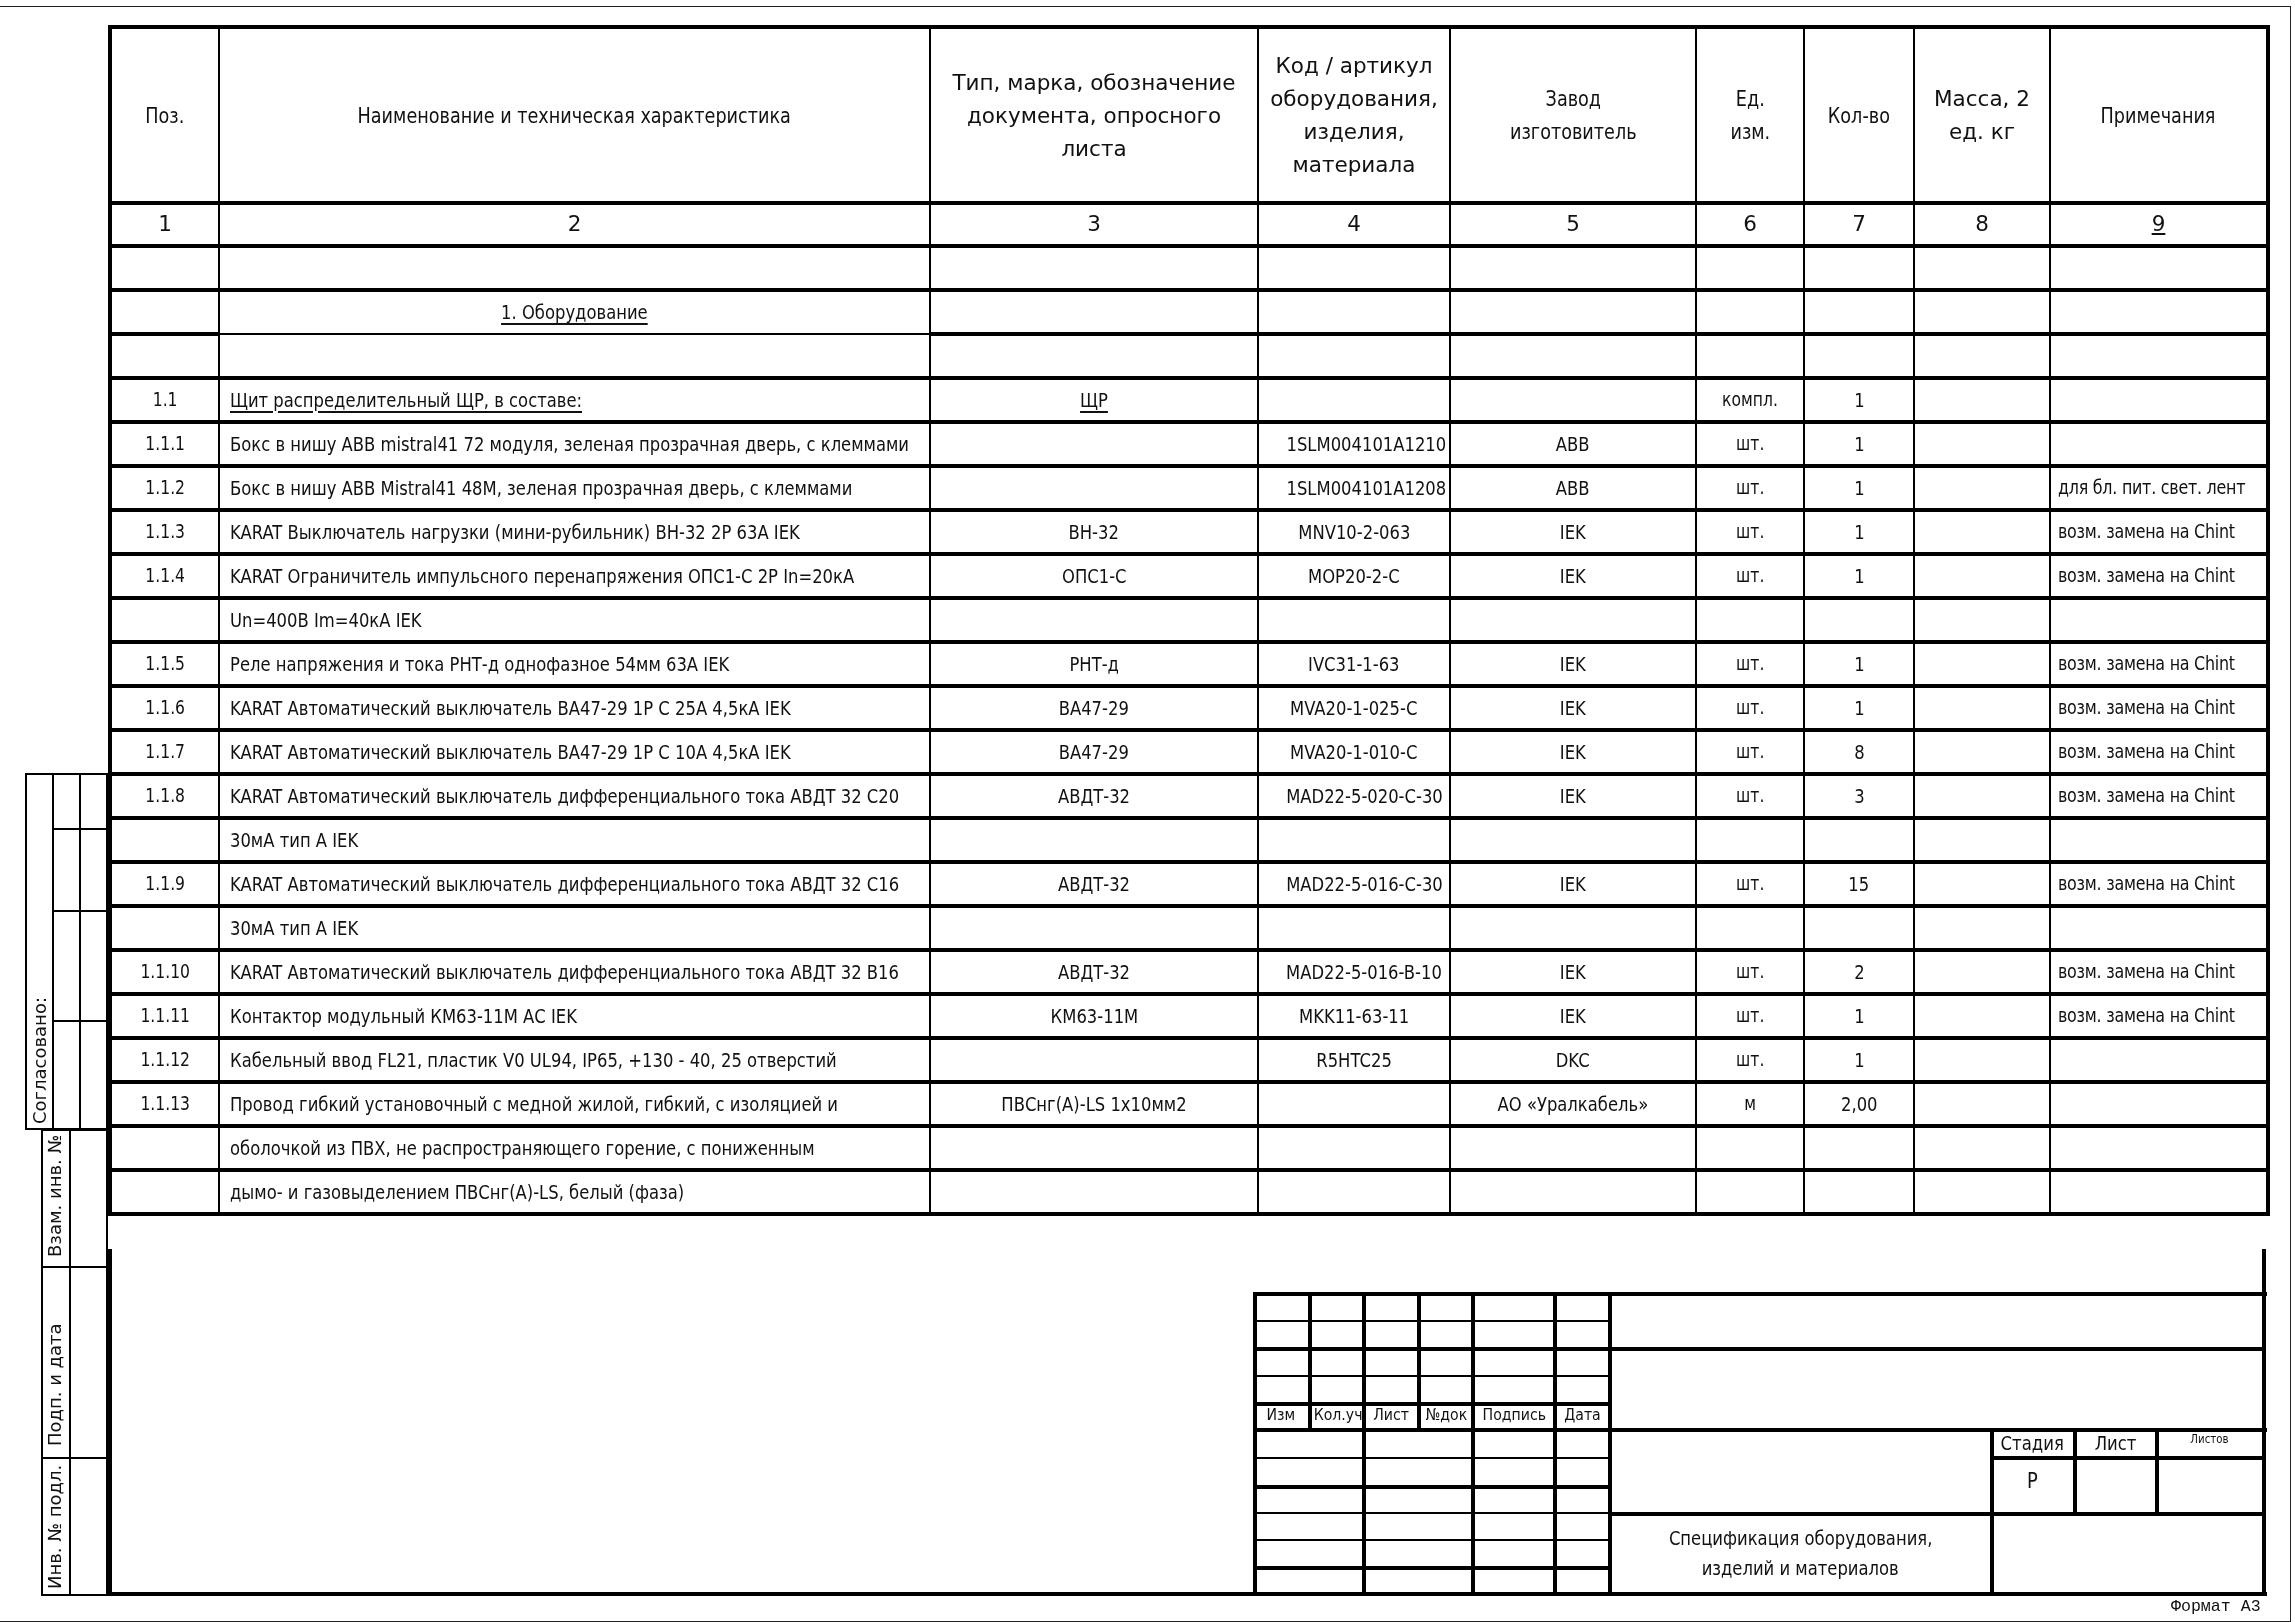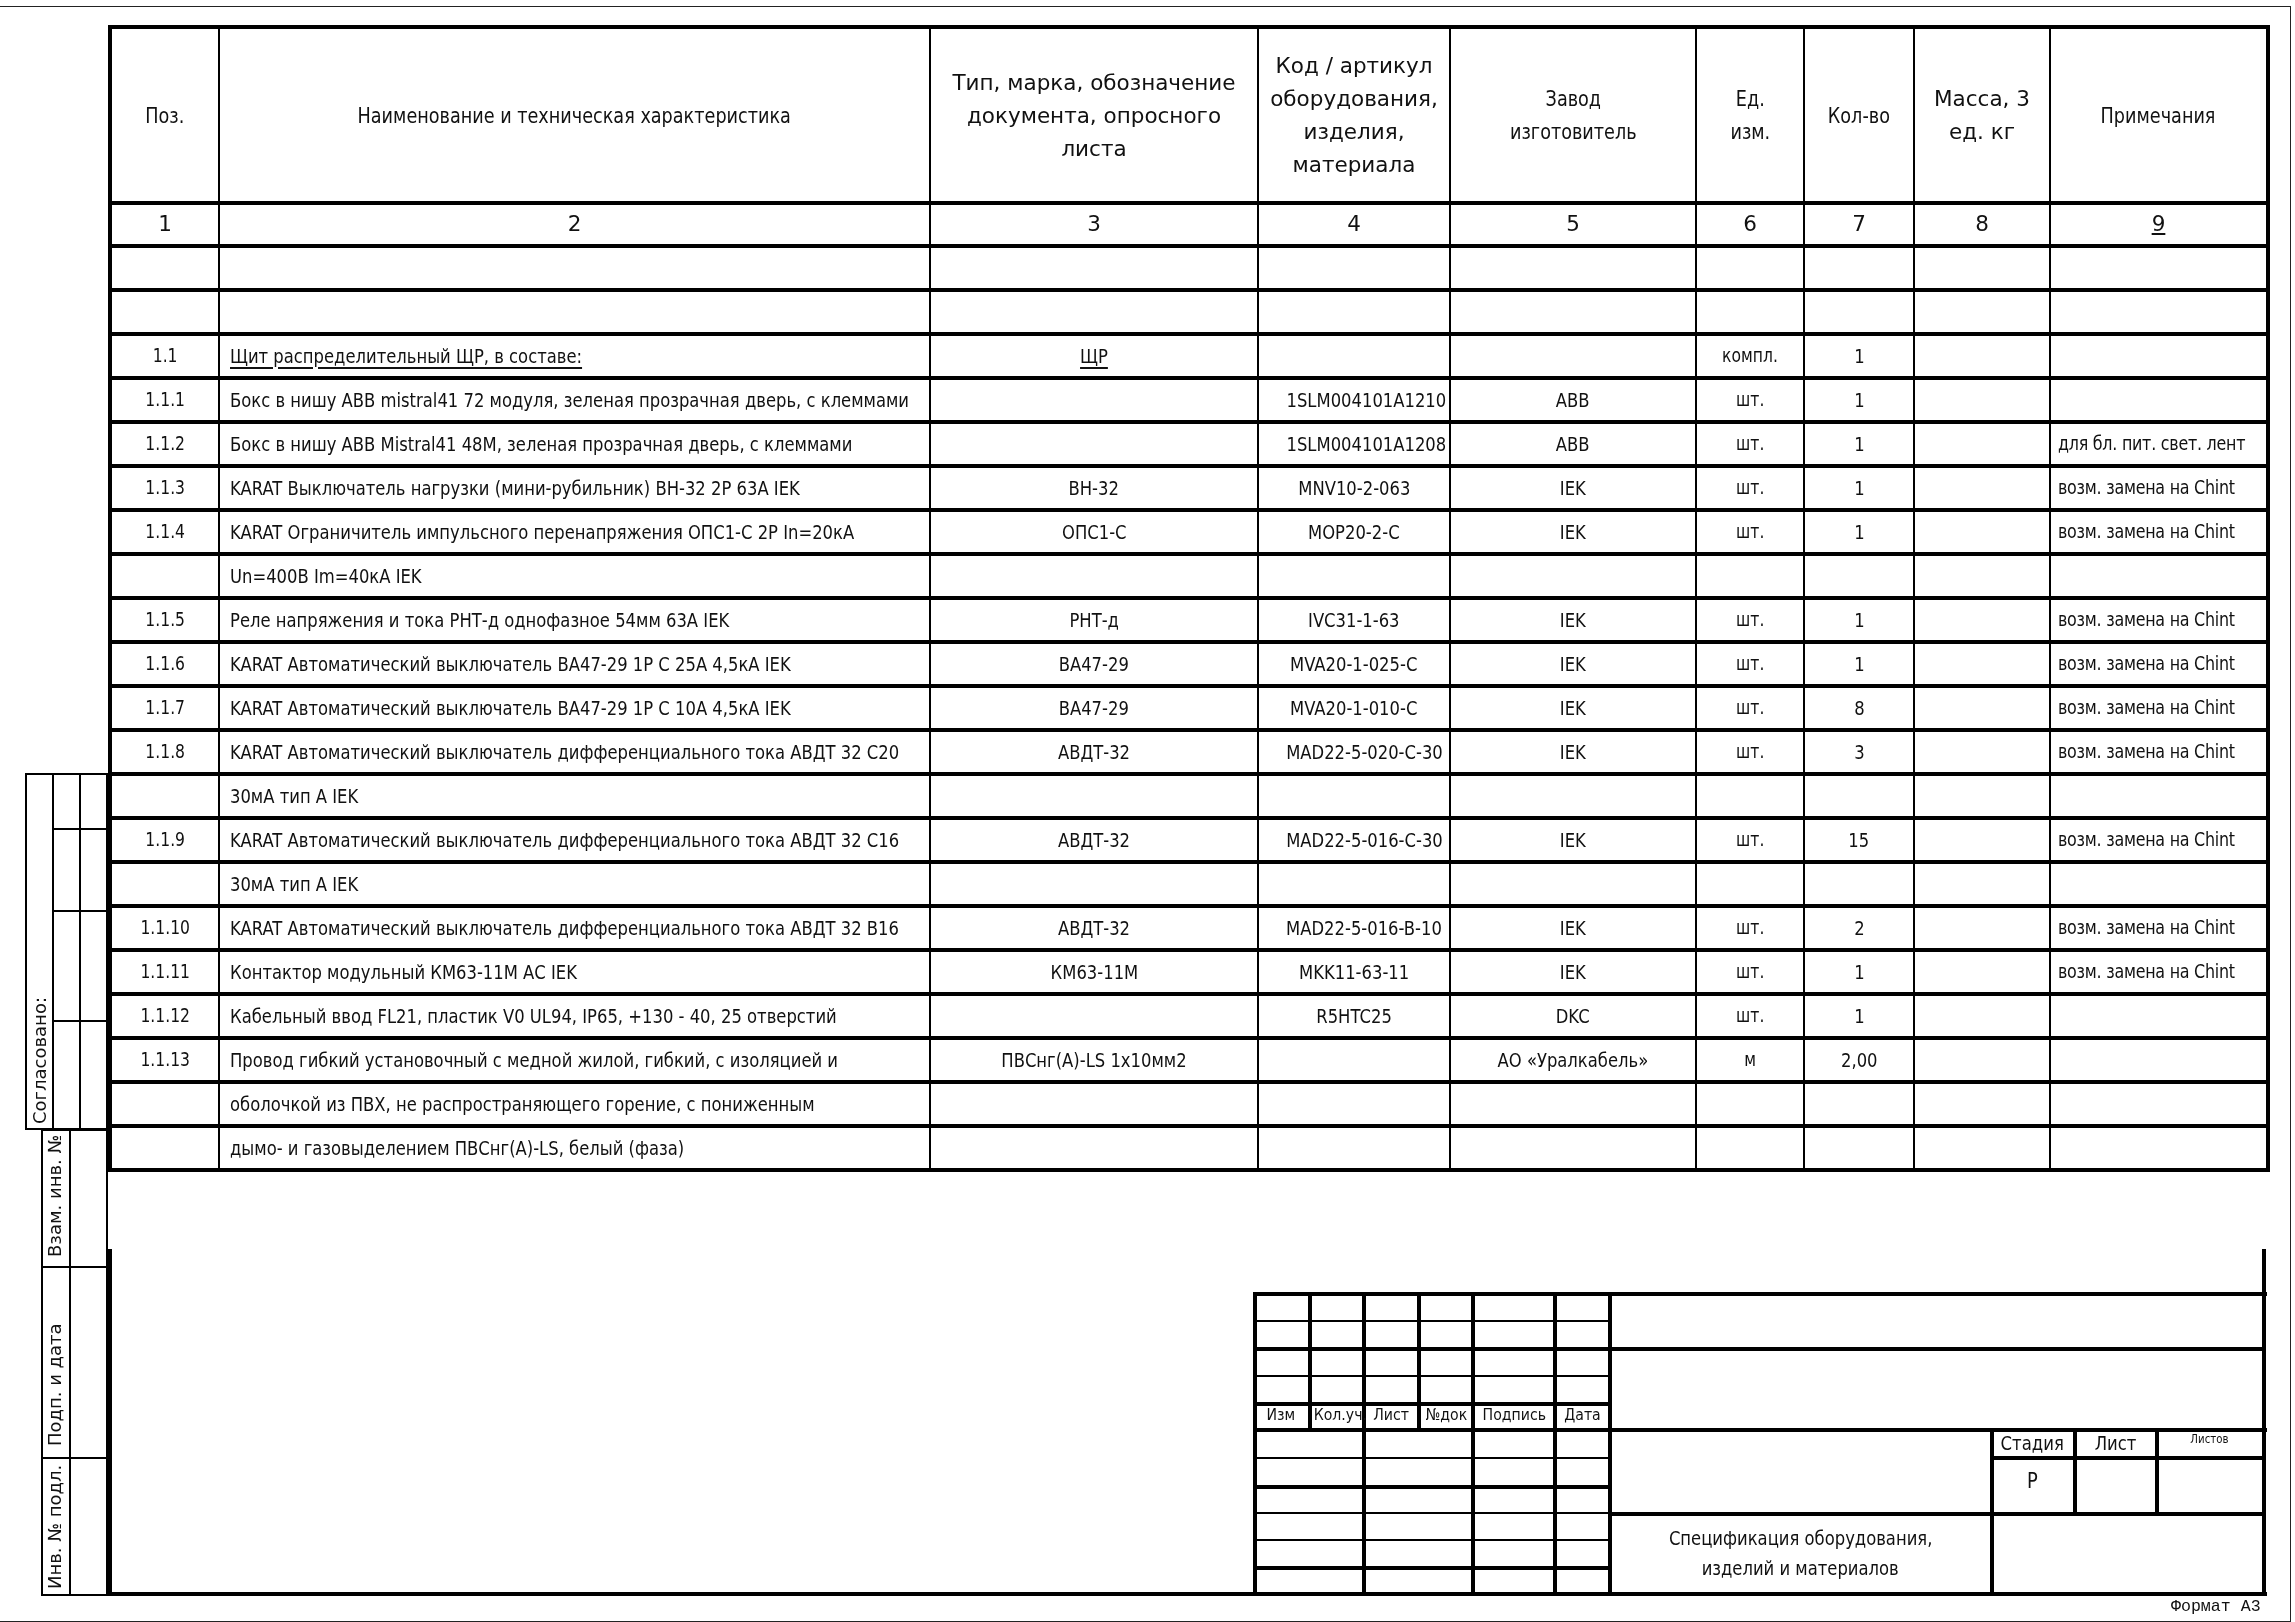--- a/index.html
+++ b/index.html
@@ -59,21 +59,21 @@
   </colgroup>
   <thead>
     <tr>
       <th class="outer-left outer-top thick-bottom"><span class="narrowc">Поз.</span></th>
       <th class="outer-top thick-bottom"><span class="narrowc">Наименование и техническая характеристика</span></th>
       <th class="outer-top thick-bottom"><span>Тип, марка, обозначение документа, опросного листа</span></th>
       <th class="outer-top thick-bottom"><span>Код / артикул оборудования, изделия, материала</span></th>
       <th class="outer-top thick-bottom"><span class="narrowc">Завод изготовитель</span></th>
       <th class="outer-top thick-bottom"><span class="narrowc">Ед. изм.</span></th>
       <th class="outer-top thick-bottom"><span class="narrowc">Кол-во</span></th>
-      <th class="outer-top thick-bottom"><span>Масса, 3 ед. кг</span></th>
+      <th class="outer-top thick-bottom"><span>Масса, 2 ед. кг</span></th>
       <th class="outer-top outer-right thick-bottom"><span class="narrowc">Примечания</span></th>
     </tr>
   </thead>
   <tbody id="spec-body">
     <tr class="num thick-bottom-row">
       <td class="outer-left thick-bottom">1</td>
       <td class="thick-bottom">2</td>
       <td class="thick-bottom">3</td>
       <td class="thick-bottom">4</td>
       <td class="thick-bottom">5</td>
@@ -88,20 +88,31 @@
         <td class="c thick-bottom"><span class="narrowc"></span></td>
         <td class="c thick-bottom"><span class="narrowc"></span></td>
         <td class="c thick-bottom"><span class="narrowc"></span></td>
         <td class="c u thick-bottom"><span class="narrowc"></span></td>
         <td class="c thick-bottom"><span class="narrowc"></span></td>
         <td class="c thick-bottom"><span class="narrowc"></span></td>
         <td class="note outer-right thick-bottom"><span class="narrow"></span></td>
       </tr>
       <tr class="row">
         <td class="pos outer-left thick-bottom"><span class="narrowc"></span></td>
+        <td class="c"><span class="narrowc under">1. Оборудование</span></td>
+        <td class="c thick-bottom"><span class="narrowc"></span></td>
+        <td class="c thick-bottom"><span class="narrowc"></span></td>
+        <td class="c thick-bottom"><span class="narrowc"></span></td>
+        <td class="c u thick-bottom"><span class="narrowc"></span></td>
+        <td class="c thick-bottom"><span class="narrowc"></span></td>
+        <td class="c thick-bottom"><span class="narrowc"></span></td>
+        <td class="note outer-right thick-bottom"><span class="narrow"></span></td>
+      </tr>
+      <tr class="row">
+        <td class="pos outer-left thick-bottom"><span class="narrowc"></span></td>
         <td class="l thick-bottom"><span class="narrow"></span></td>
         <td class="c thick-bottom"><span class="narrowc"></span></td>
         <td class="c thick-bottom"><span class="narrowc"></span></td>
         <td class="c thick-bottom"><span class="narrowc"></span></td>
         <td class="c u thick-bottom"><span class="narrowc"></span></td>
         <td class="c thick-bottom"><span class="narrowc"></span></td>
         <td class="c thick-bottom"><span class="narrowc"></span></td>
         <td class="note outer-right thick-bottom"><span class="narrow"></span></td>
       </tr>
       <tr class="row">

